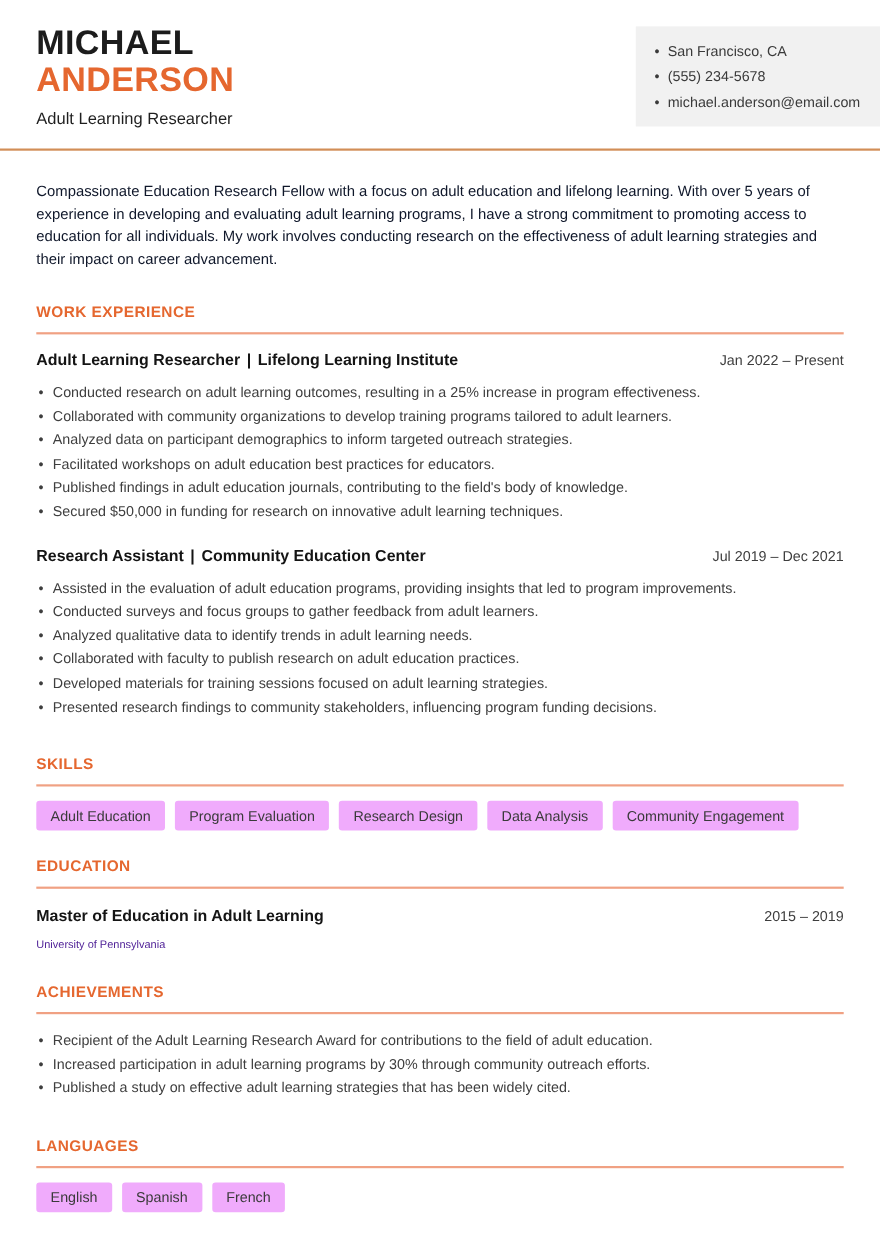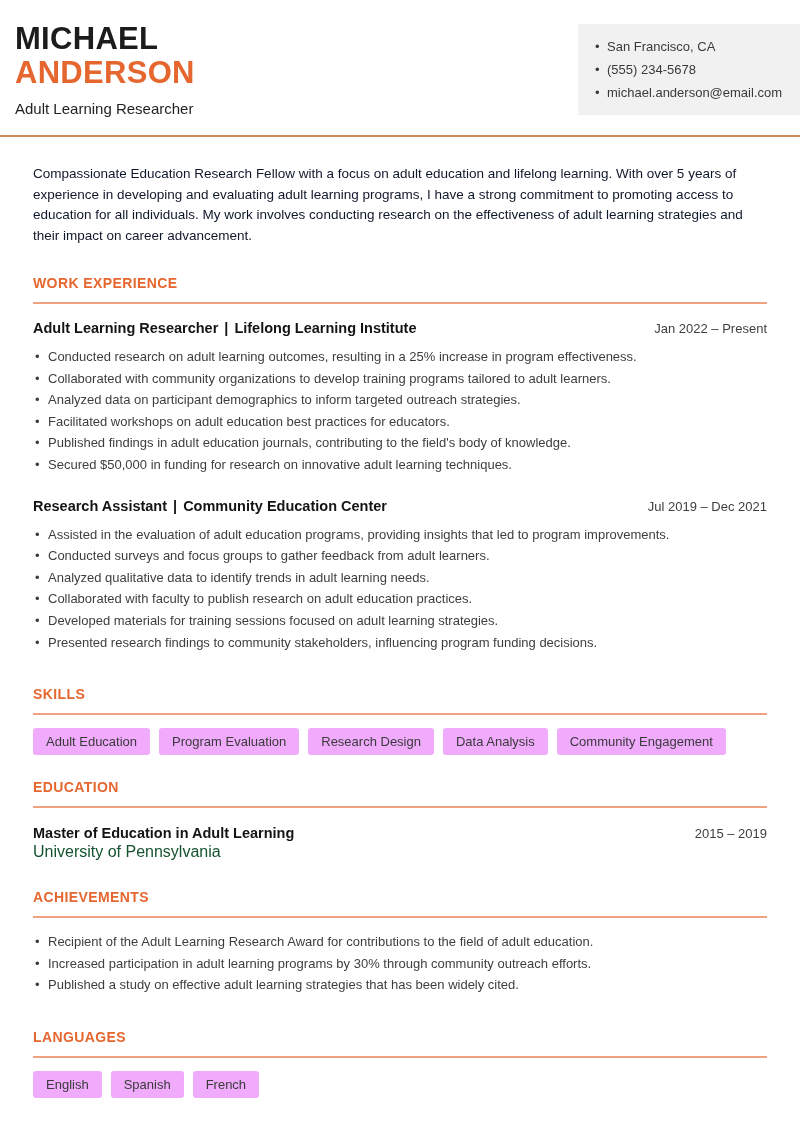--- a/index.html
+++ b/index.html
@@ -7,21 +7,21 @@
   body {
     width:800px; height:1130px;
     font-family:"Liberation Sans", sans-serif;
     color:#3e3e3e;
     position:relative;
   }
   .page { width:800px; height:1130px; background:#fff; overflow:hidden; }
 
   
   .header { position:relative; height:137px; border-bottom:2px solid #d28e57; }
-  .name-block { position:absolute; left:15px; top:22px; }
+  .name-block { position:absolute; left:33px; top:22px; }
   .name-line { display:block; font-size:31px; line-height:34px; font-weight:800; letter-spacing:.3px; color:#1c1c1c; }
   .name-line.last { color:var(--accent); }
   .headline { margin-top:10px; font-size:15px; color:#1f1f1f; }
 
   .contact-card { position:absolute; right:0; top:24px; width:222px; background:#f1f1f1; padding:11px 8px 11px 17px; }
   .contact-item { position:relative; padding-left:12px; font-size:13px; line-height:23px; color:#3a3a3a; }
   .contact-item::before { content:"•"; position:absolute; left:0; color:#3a3a3a; }
 
   
   .main { padding:0 33px; }
@@ -41,21 +41,21 @@
   .job-dates { font-size:13px; color:#3e3e3e; white-space:nowrap; }
 
   .bullets { list-style:none; margin-top:10px; }
   .bullets li { position:relative; padding-left:15px; font-size:13px; line-height:21.6px; color:#3e3e3e; }
   .bullets li::before { content:"•"; position:absolute; left:2px; }
 
   .tags { display:flex; flex-wrap:wrap; gap:7px 9px; margin-top:13px; }
   .tag { background:#f0abfc; border-radius:3px; padding:0 13px; line-height:27px; height:27px; font-size:13px; color:#3a3a3a; }
 
   .degree { font-size:14.5px; font-weight:bold; color:#141414; }
-  .school { margin-top:2px; font-size:16px; color:#14532d; }
+  .school { margin-top:13px; font-size:10px; color:#4c1d95; }
   .edu-head { margin-top:17px; }
 </style>
 </head>
 <body>
 
 <div class="page">
 
   <div class="header">
     <div class="name-block">
       <h1>

